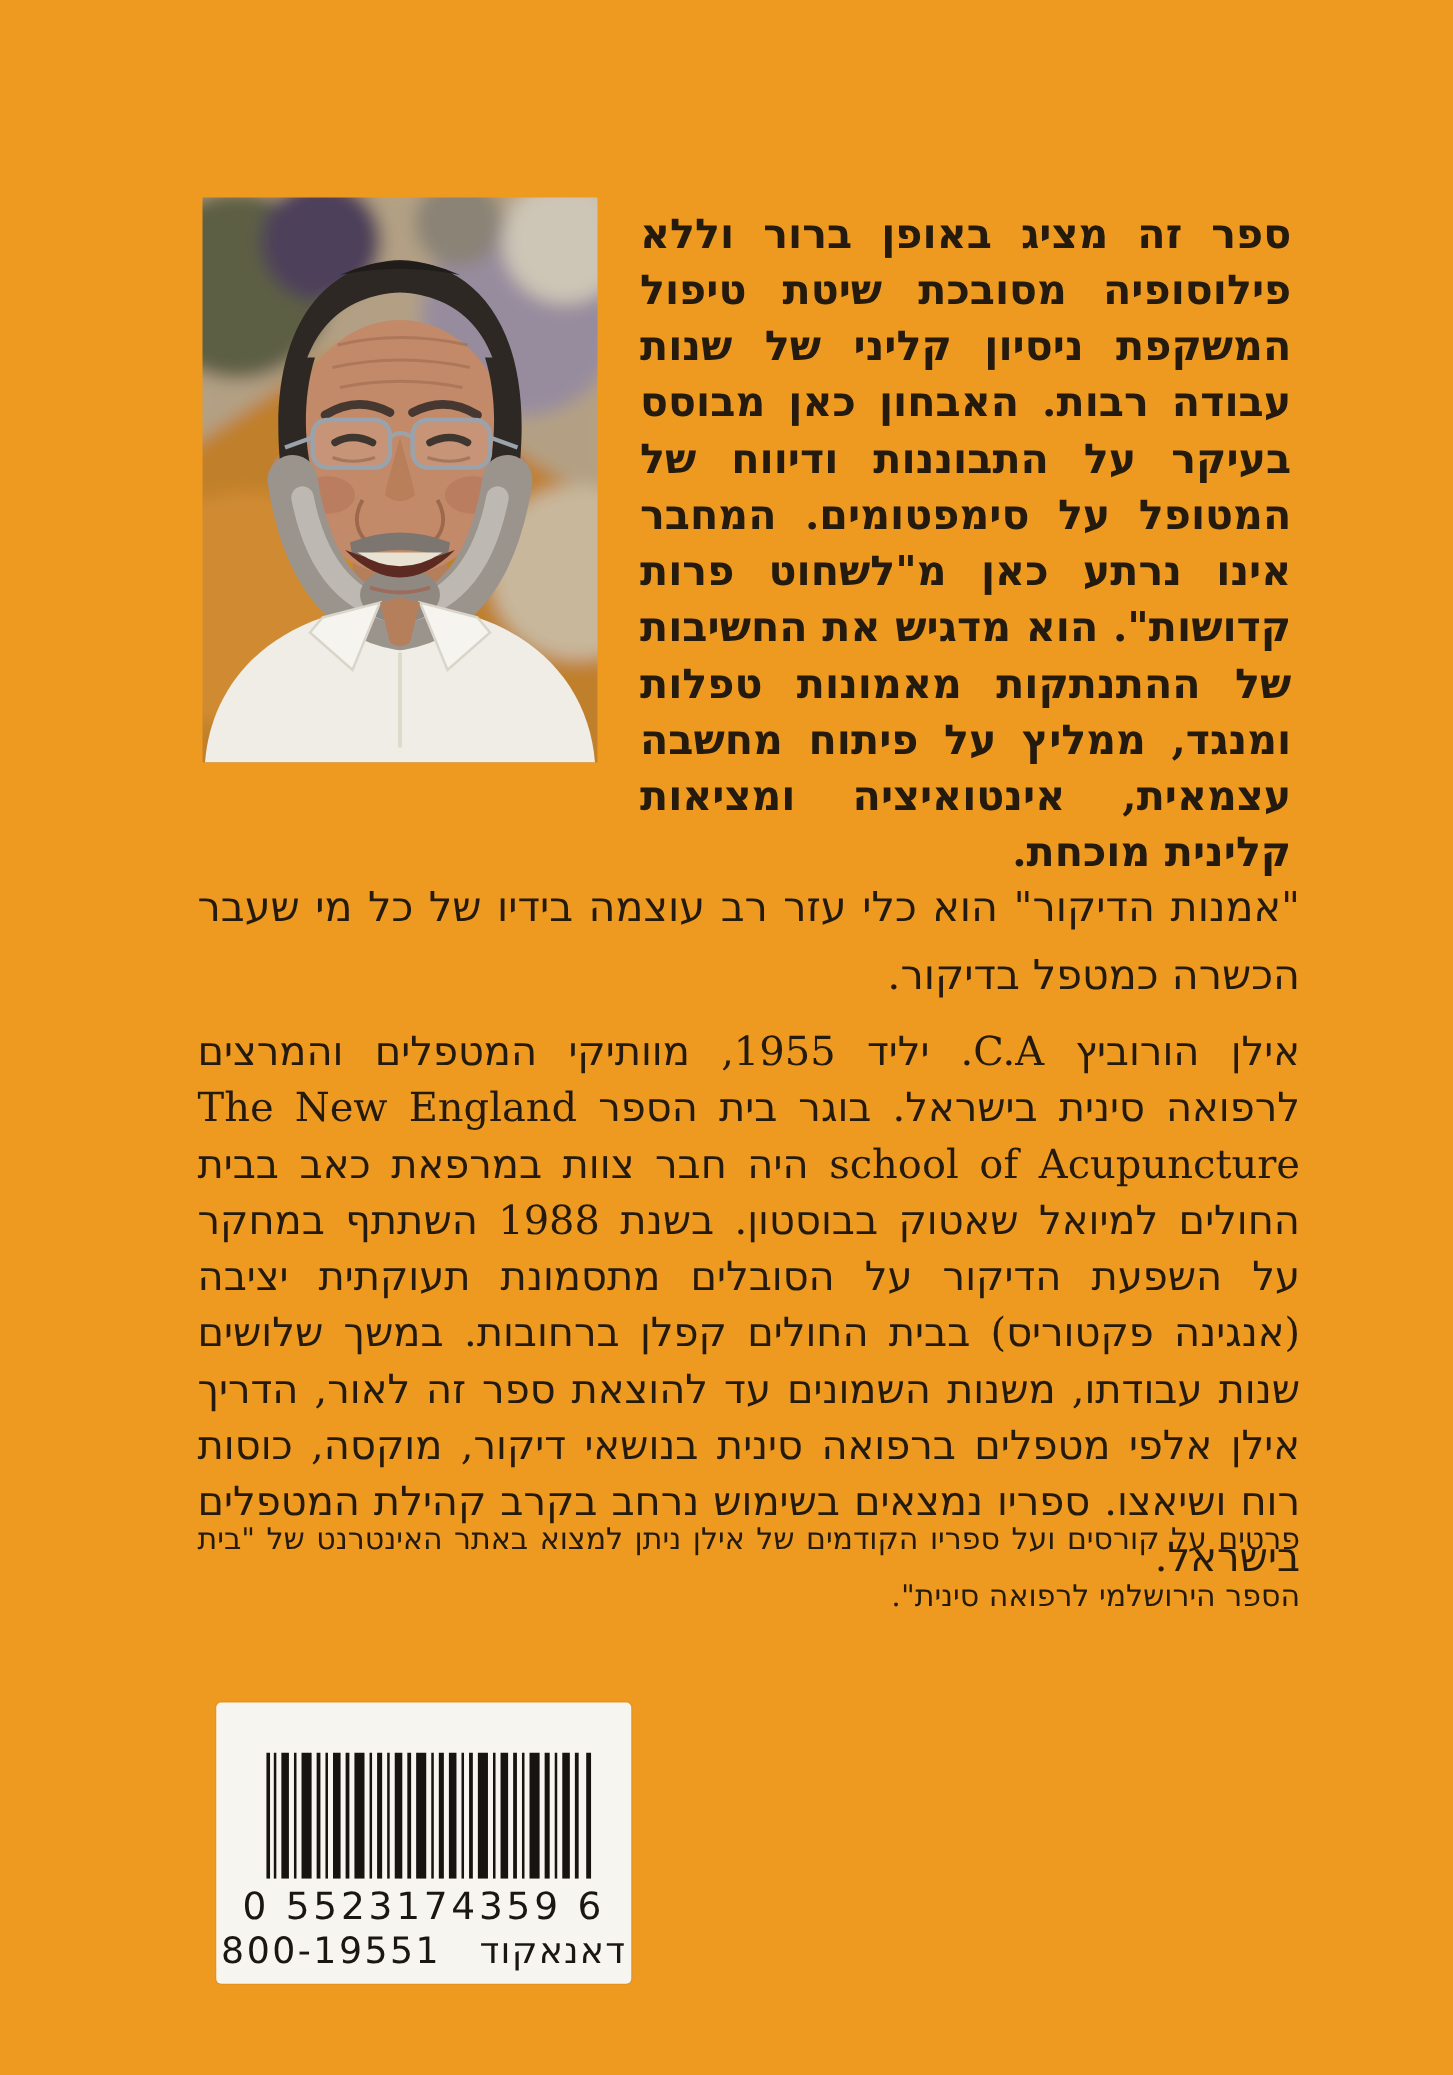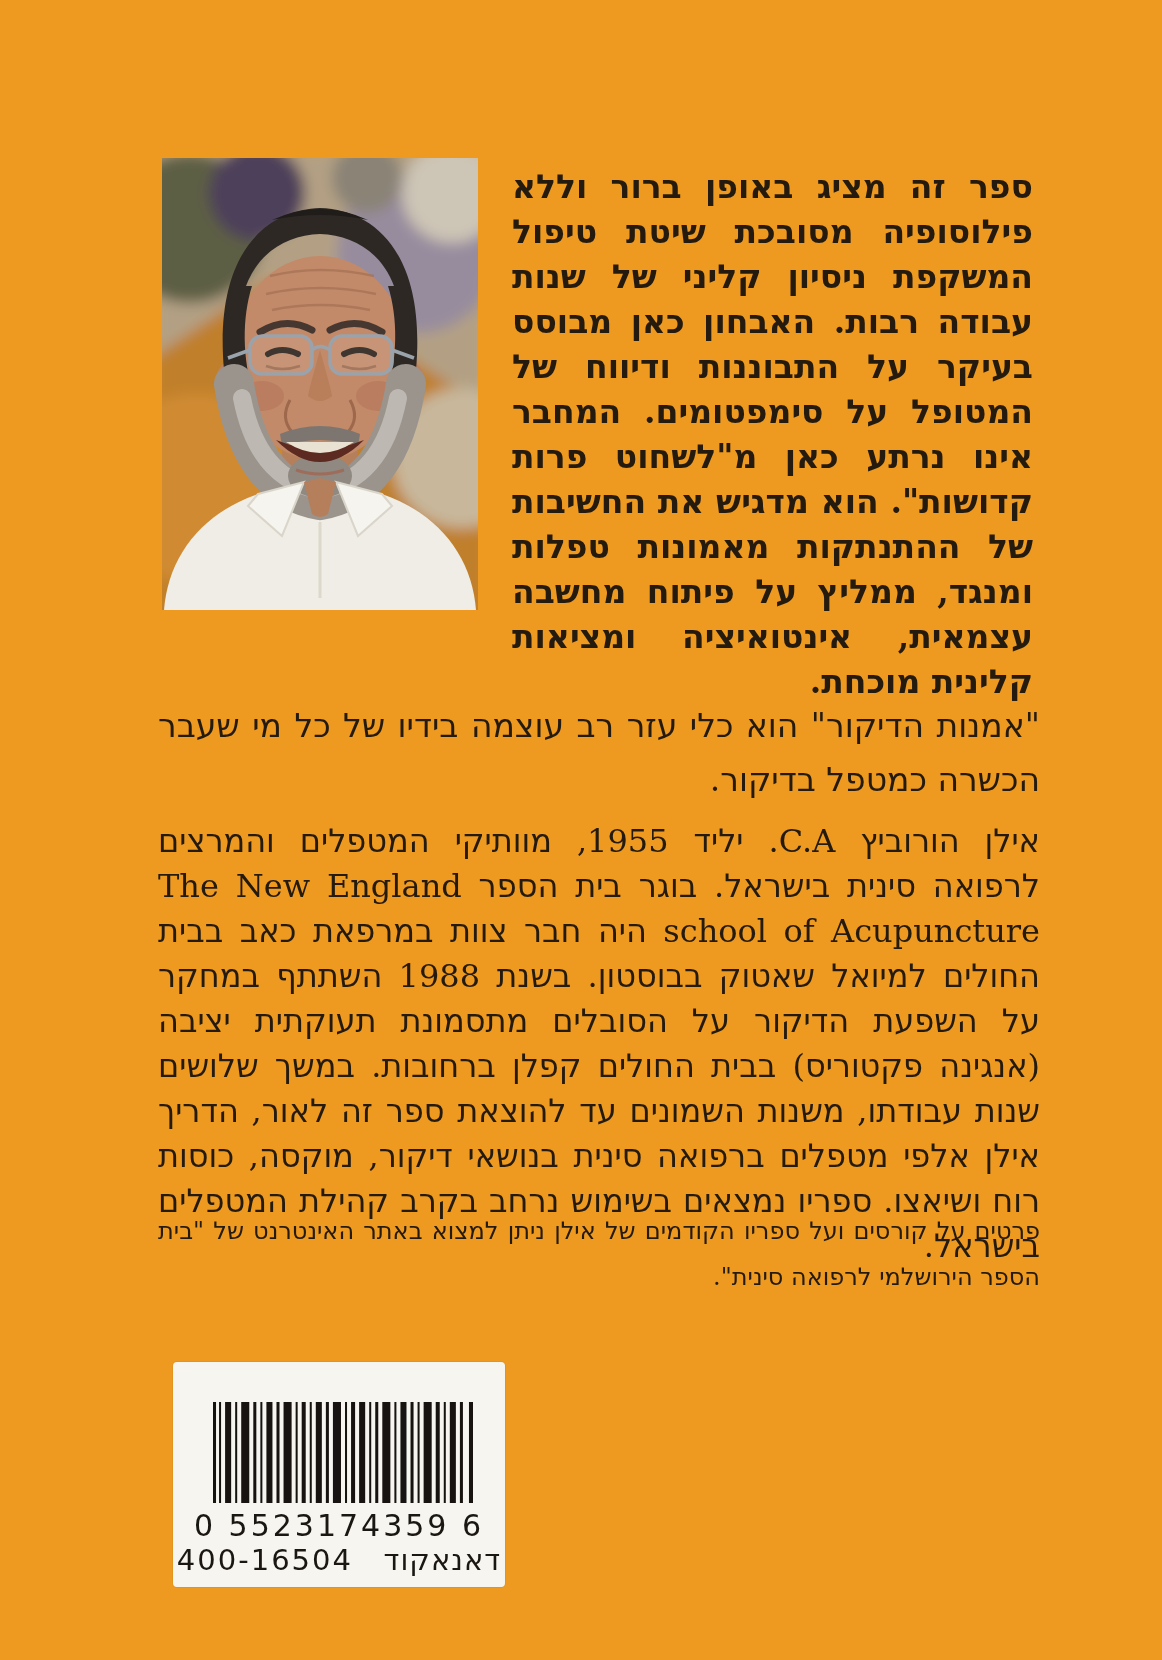--- a/index.html
+++ b/index.html
@@ -168,15 +168,15 @@
         <rect x="221" width="4" height="101"></rect>
       <rect x="229" width="2" height="101"></rect>
         <rect x="235" width="6" height="101"></rect>
       <rect x="245" width="3" height="101"></rect>
         <rect x="254" width="4" height="101"></rect>
     </g>
   </svg>
   <div id="code1" class="code">0 5523174359 6</div>
   <div id="code2" class="code">
     <span>דאנאקוד</span>&nbsp;&nbsp;
-    <span class="num">400-16504</span>
+    <span class="num">800-19551</span>
   </div>
 </div>
 
 </body></html>

